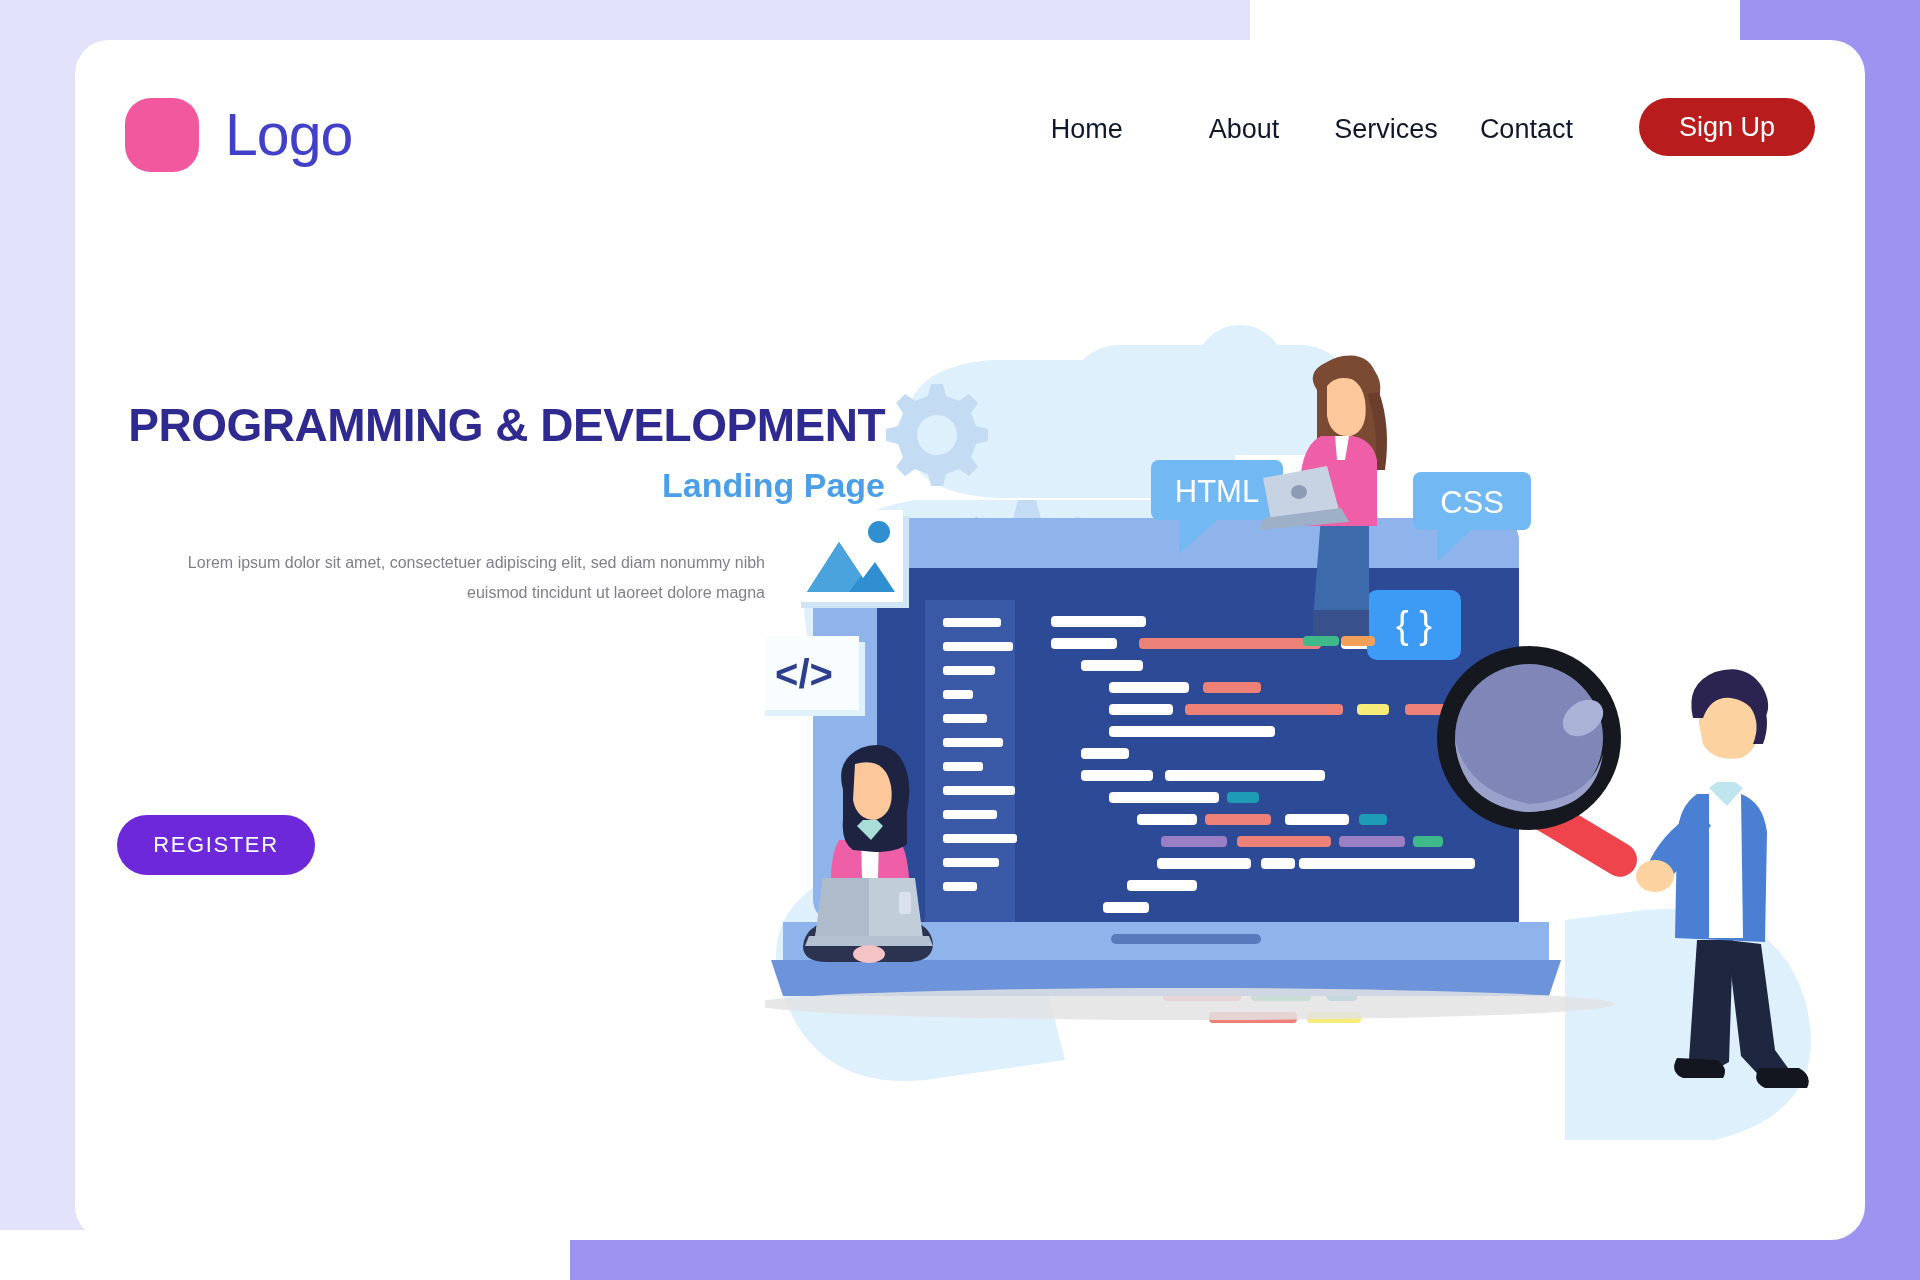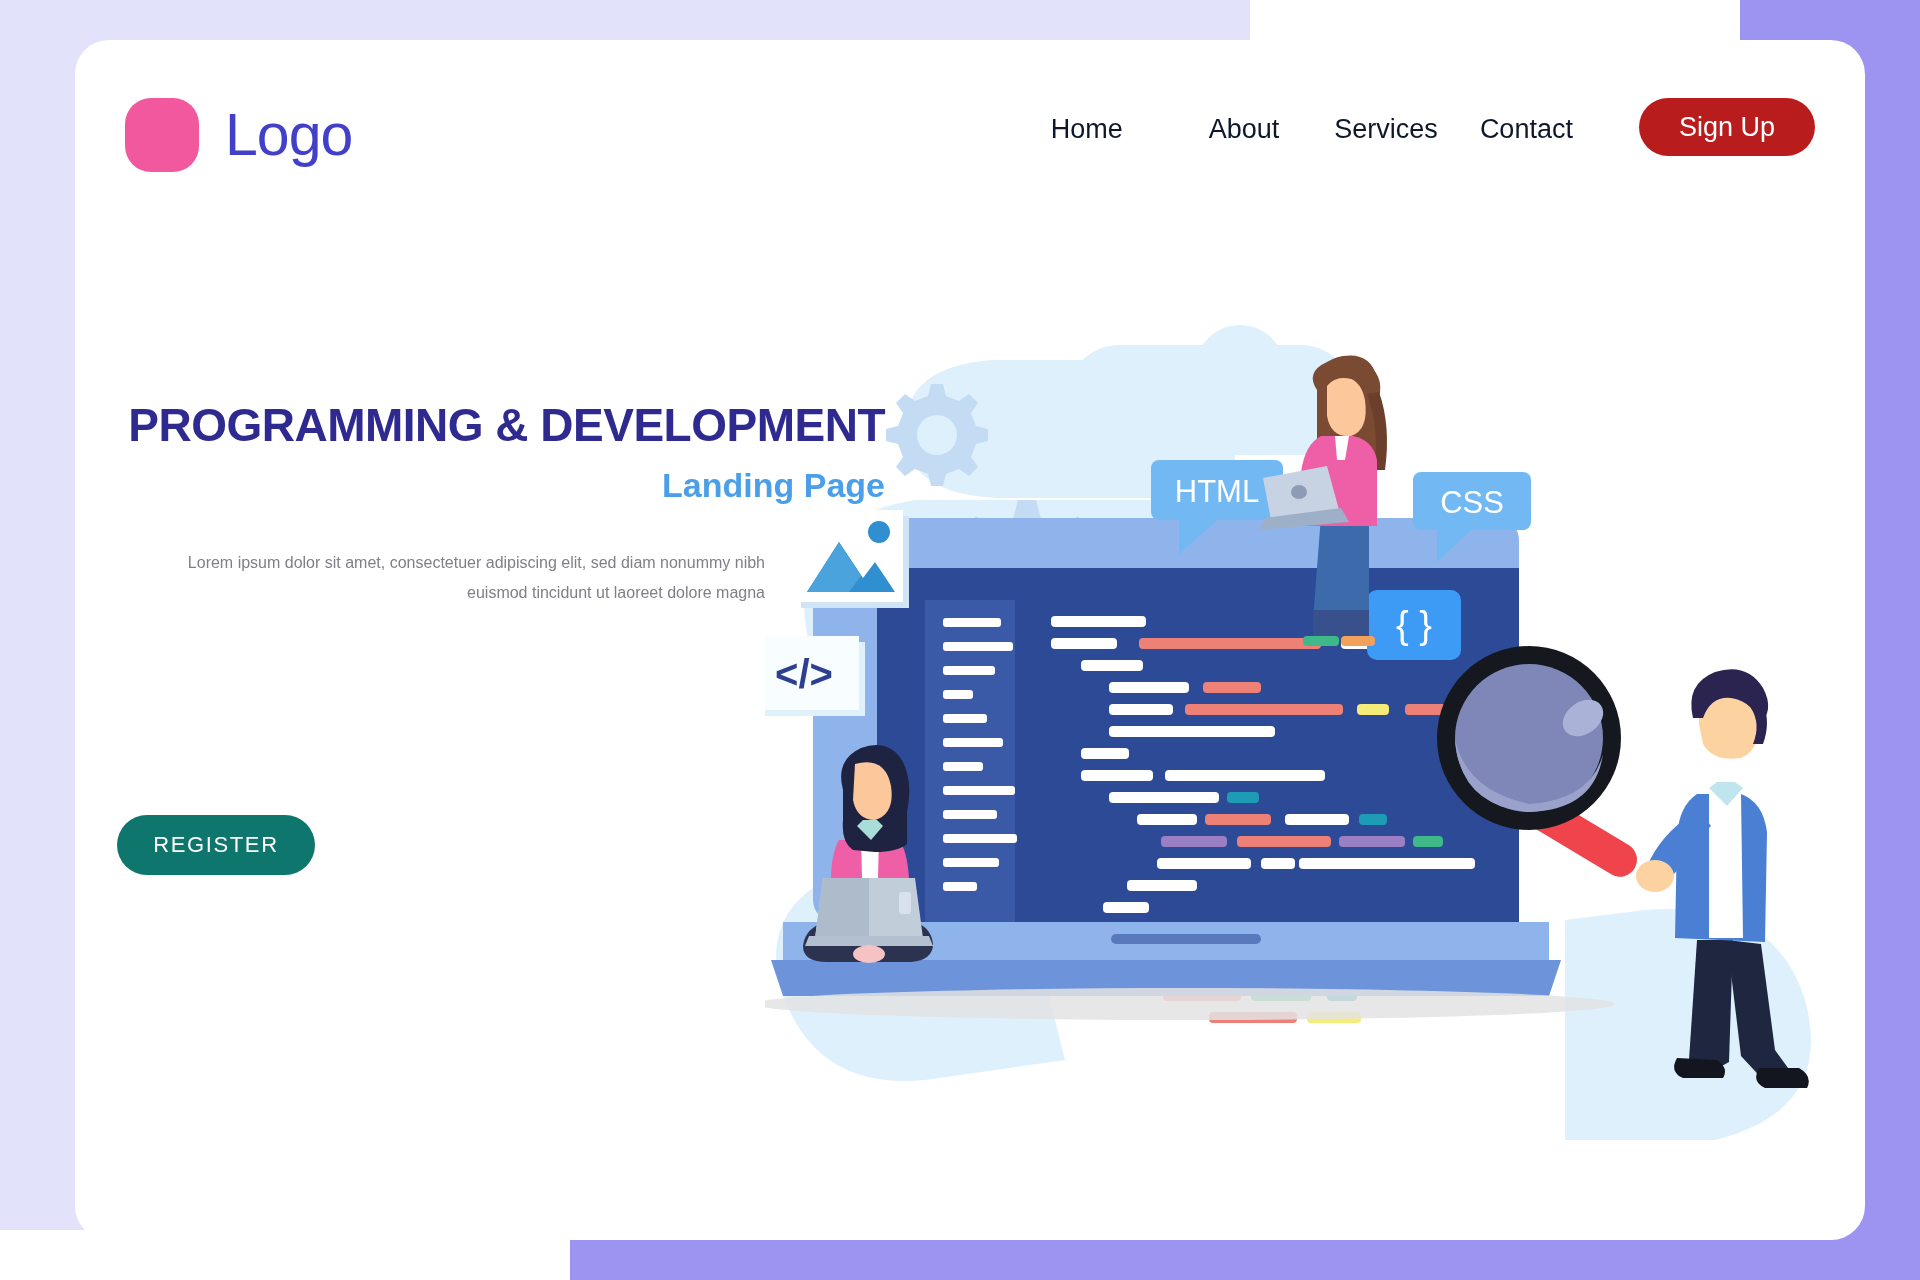--- a/index.html
+++ b/index.html
@@ -78,21 +78,21 @@
     margin:0 0 16px 0;line-height:1.1;
   }
   #hero-subtitle{
     font-size:34px;color:#4a9fe8;margin:0 0 44px 0;line-height:1.1;
   }
   #hero-paragraph{
     font-size:16px;color:#7f7f87;line-height:1.85;margin:0;width:640px;
   }
   #register-button{
     position:absolute;left:42px;top:775px;
-    background:#0f766e;color:#ffffff;border:none;border-radius:40px;
+    background:#6d28d9;color:#ffffff;border:none;border-radius:40px;
     width:198px;height:60px;font-size:22px;letter-spacing:1.6px;
     font-family:"Liberation Sans", sans-serif;cursor:pointer;
   }
 
   
   #illustration{
     position:absolute;left:690px;top:280px;width:1090px;height:880px;
   }
   #illustration svg{display:block;}
 </style>

